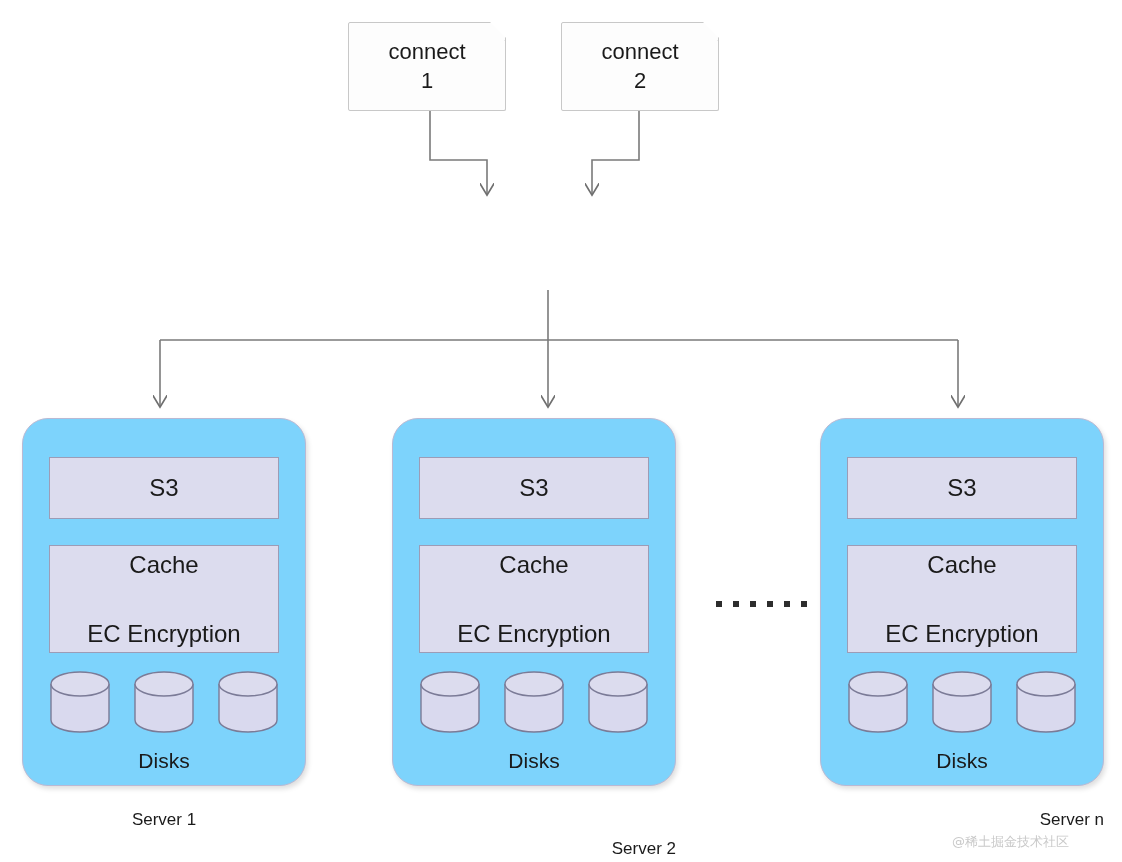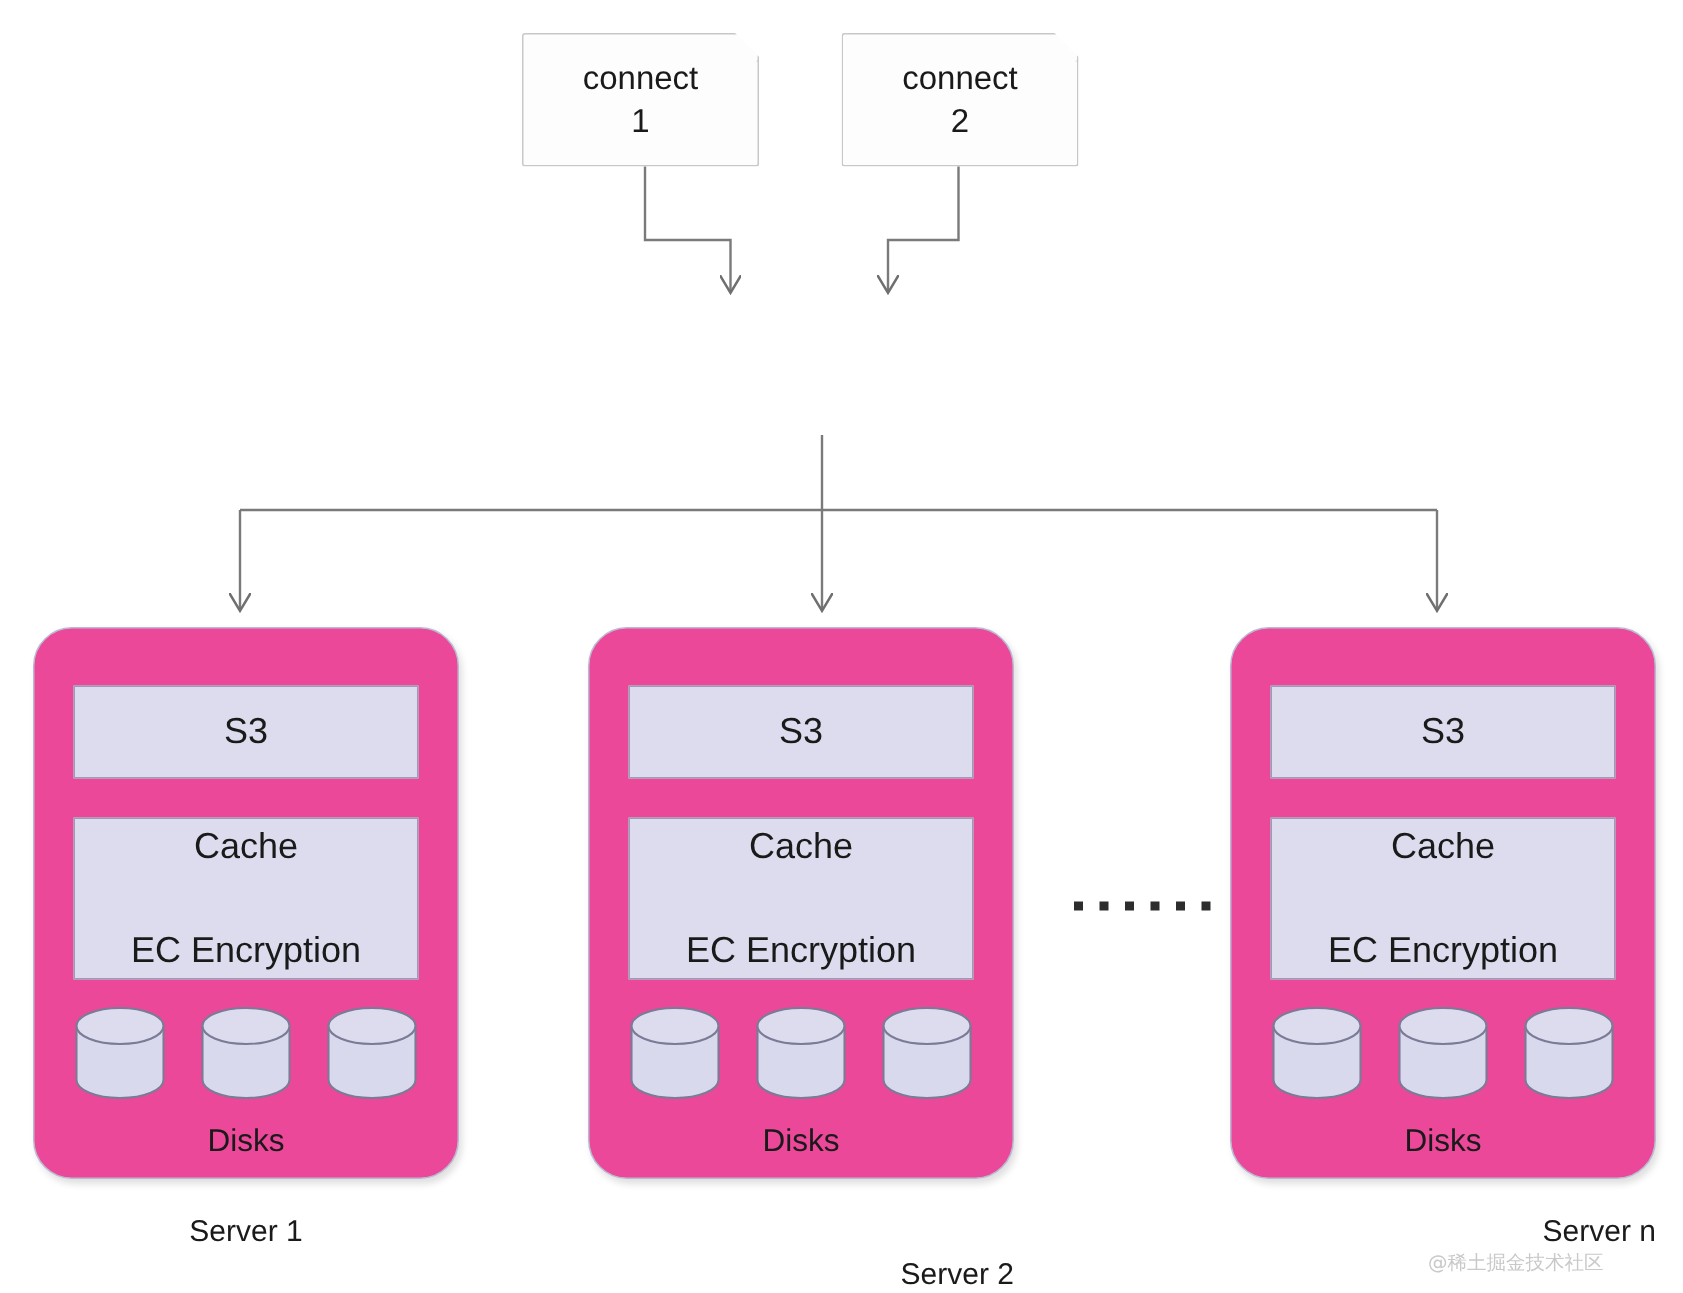--- a/index.html
+++ b/index.html
@@ -83,21 +83,21 @@
     font-size: 24px;
     line-height: 1.32;
     text-align: center;
     box-shadow: 2px 3px 4px rgba(0,0,0,0.17);
   }
 
   
   .server {
     position: absolute;
     box-sizing: border-box;
-    background: #ec4899;
+    background: #7dd3fc;
     border: 1px solid #b9b9d4;
     border-radius: 26px;
     box-shadow: 2px 3px 5px rgba(0,0,0,0.13);
   }
   .inner-box {
     position: absolute;
     box-sizing: border-box;
     background: #dcdcee;
     border: 1px solid #9c9cb6;
     display: flex;
@@ -119,21 +119,21 @@
     position: absolute;
     width: 100%;
     left: 0;
     text-align: center;
     font-size: 21px;
     color: #1a1a1a;
   }
   .server-caption {
     position: absolute;
     text-align: center;
-    font-size: 20px;
+    font-size: 17px;
     color: #1a1a1a;
     white-space: nowrap;
   }
 
   
   #ellipsis {
     position: absolute;
     display: flex;
     gap: 11px;
     align-items: center;

